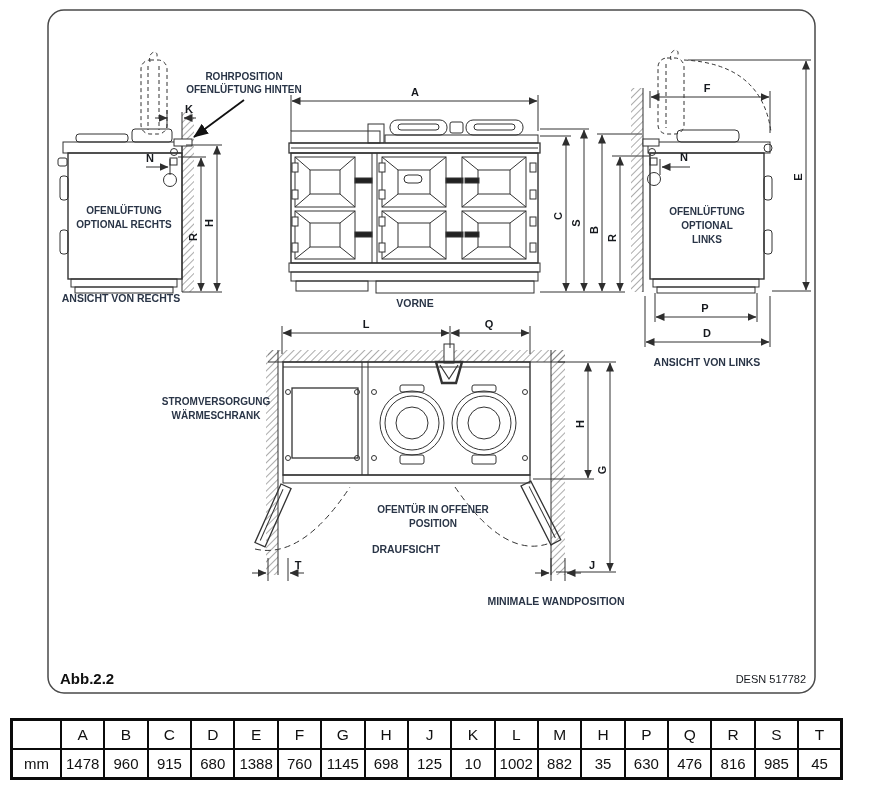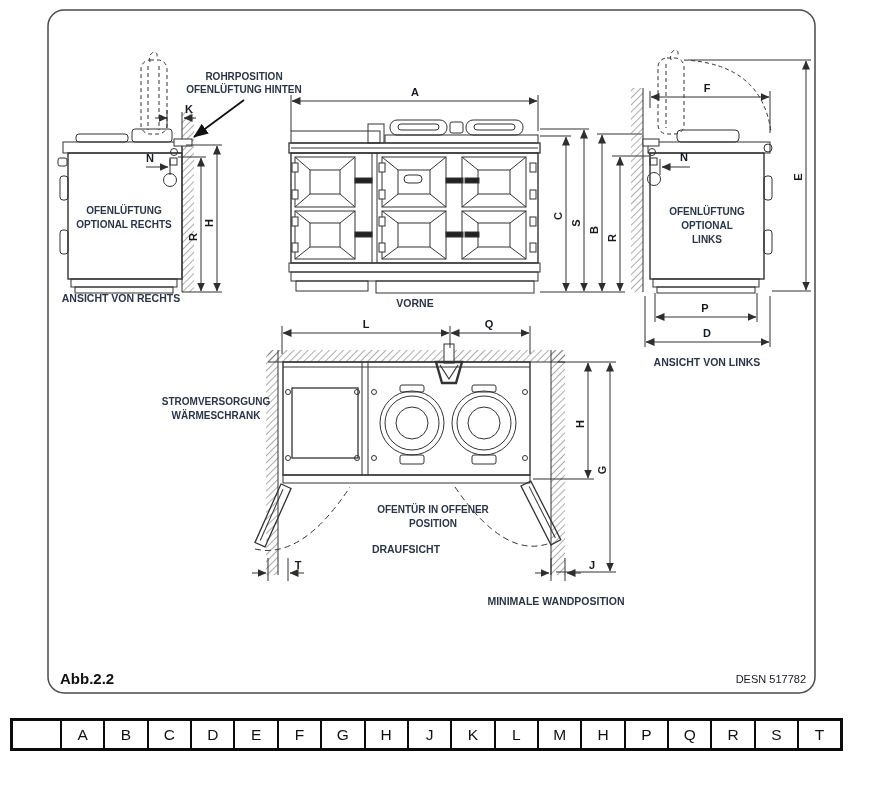--- a/index.html
+++ b/index.html
@@ -370,16 +370,37 @@
     <td>K</td>
     <td>L</td>
     <td>M</td>
     <td>H</td>
     <td>P</td>
     <td>Q</td>
     <td>R</td>
     <td>S</td>
     <td>T</td>
   </tr>
+  <tr>
+    <td class="unit-col">mm</td>
+    <td>1478</td>
+    <td>960</td>
+    <td>915</td>
+    <td>680</td>
+    <td>1388</td>
+    <td>760</td>
+    <td>1145</td>
+    <td>698</td>
+    <td>125</td>
+    <td>10</td>
+    <td>1002</td>
+    <td>882</td>
+    <td>35</td>
+    <td>630</td>
+    <td>476</td>
+    <td>816</td>
+    <td>985</td>
+    <td>45</td>
+  </tr>
 </tbody>
     </table>
 
 </div>
 
 </body></html>

